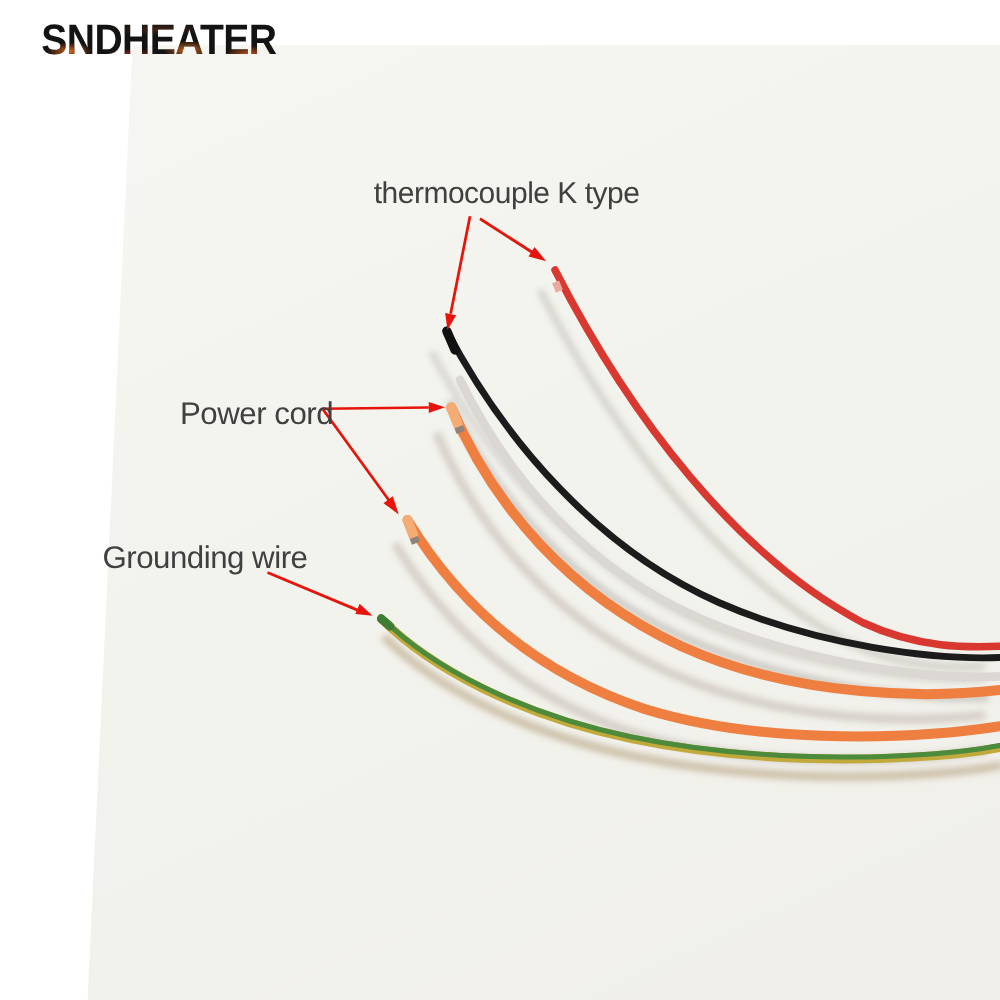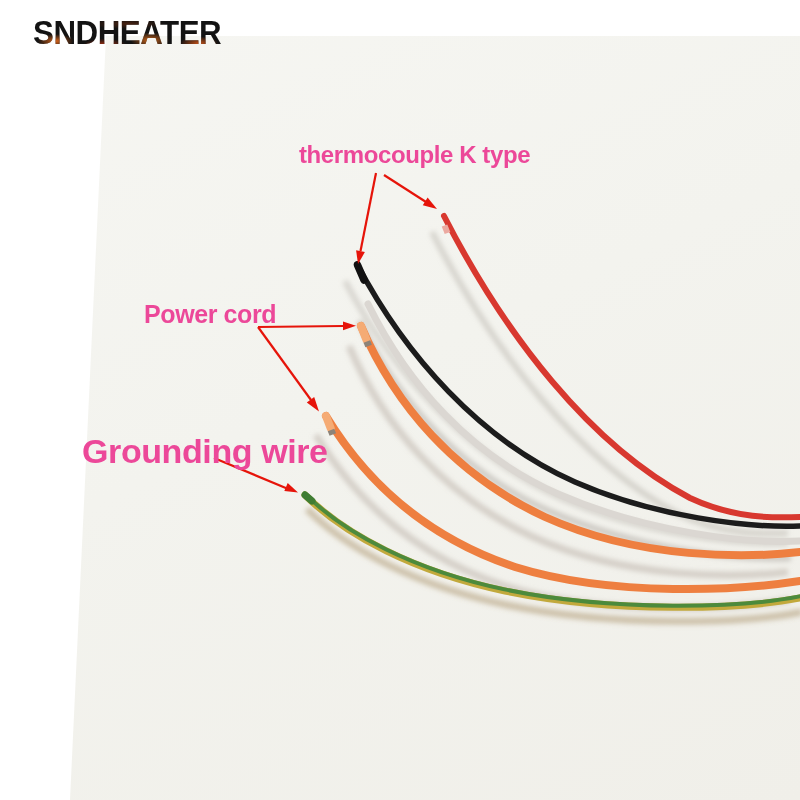--- a/index.html
+++ b/index.html
@@ -16,28 +16,28 @@
   .photo-bg {
     position: absolute; left: 0; top: 36px; width: 800px; height: 764px;
     background: linear-gradient(155deg, #f6f6f2 0%, #f3f3ee 45%, #f0efe9 100%);
     clip-path: polygon(106px 0%, 100% 0%, 100% 100%, 70px 100%);
   }
 
   svg.wires { position: absolute; left: 0; top: 0; }
 
   .label {
     position: absolute;
-    color: #ec4899;
-    font-weight: 700;
+    color: #404040;
+    font-weight: 400;
     white-space: nowrap;
     letter-spacing: -0.4px;
   }
   .label-thermocouple { left: 299px; top: 141px; font-size: 24px; }
-  .label-power        { left: 144px; top: 300px; font-size: 25px; }
-  .label-grounding    { left:  82px; top: 432px; font-size: 34px; }
+  .label-power        { left: 144px; top: 317px; font-size: 25px; }
+  .label-grounding    { left:  82px; top: 432px; font-size: 25px; }
 
   .logo {
     position: absolute; left: 33px; top: 13px;
     font-size: 34px; font-weight: 700; letter-spacing: -0.5px;
     transform: scaleX(0.92); transform-origin: left top;
     background:
       radial-gradient(ellipse 28px 10px at 12% 72%, rgba(224,104,28,.95), rgba(224,104,28,0) 70%),
       radial-gradient(ellipse 34px 9px  at 38% 82%, rgba(180,52,18,.9),  rgba(180,52,18,0) 70%),
       radial-gradient(ellipse 30px 11px at 62% 70%, rgba(226,112,30,.9), rgba(226,112,30,0) 70%),
       radial-gradient(ellipse 30px 10px at 88% 78%, rgba(205,85,25,.95), rgba(205,85,25,0) 70%),

